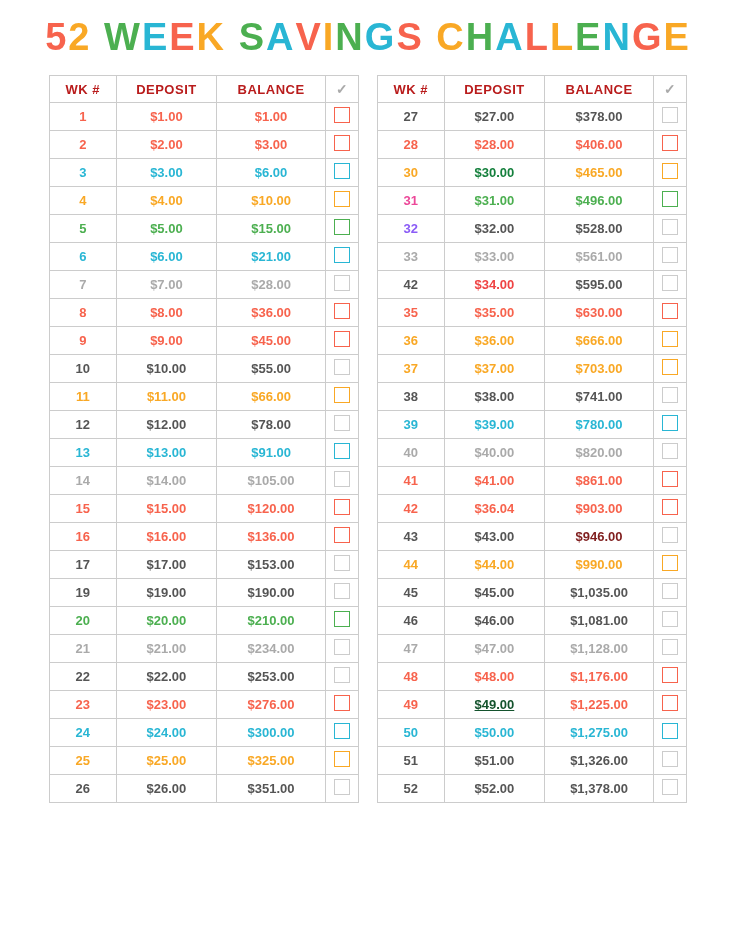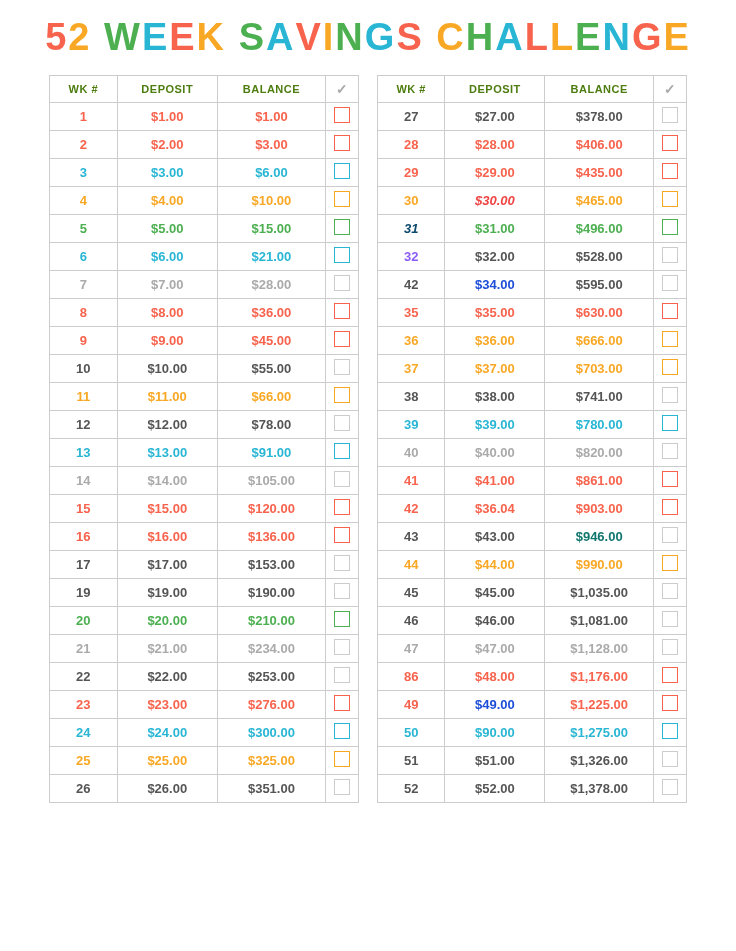--- a/index.html
+++ b/index.html
@@ -31,22 +31,22 @@
     table {
       border-collapse: collapse;
       font-size: 13px;
       min-width: 310px;
     }
     th {
       border: 1.5px solid #ccc;
       padding: 5px 8px;
       text-align: center;
       font-weight: 700;
-      font-size: 11px;
-      color: #4d7c0f;
+      font-size: 13px;
+      color: #b91c1c;
       background: #fff;
       letter-spacing: 0.5px;
     }
     td {
       border: 1.5px solid #ccc;
       padding: 4px 8px;
       text-align: center;
       font-weight: 700;
       font-size: 13px;
     }
@@ -250,46 +250,46 @@
           <td style="color: rgb(85, 85, 85);">$378.00</td>
           <td class="check-cell"><div class="checkbox" style="border-color: rgb(204, 204, 204);"></div></td>
         </tr>
         <tr>
           <td style="color: rgb(247, 99, 77);">28</td>
           <td style="color: rgb(247, 99, 77);">$28.00</td>
           <td style="color: rgb(247, 99, 77);">$406.00</td>
           <td class="check-cell"><div class="checkbox" style="border-color: rgb(247, 99, 77);"></div></td>
         </tr>
         <tr>
-          <td style="color: rgb(247, 99, 77);">29</td>
-          <td style="color: rgb(247, 99, 77);">$29.00</td>
-          <td style="color: rgb(247, 99, 77);">$435.00</td>
-          <td class="check-cell"><div class="checkbox" style="border-color: rgb(247, 99, 77);"></div></td>
-        </tr>
-        <tr>
           <td style="color: rgb(249, 168, 37);">30</td>
-          <td style="color: #ef4444; font-style: italic;">$30.00</td>
+          <td style="color: #15803d;">$30.00</td>
           <td style="color: rgb(249, 168, 37);">$465.00</td>
           <td class="check-cell"><div class="checkbox" style="border-color: rgb(249, 168, 37);"></div></td>
         </tr>
         <tr>
-          <td style="color: #0c4a6e; font-style: italic;">31</td>
+          <td style="color: #ec4899;">31</td>
           <td style="color: rgb(76, 175, 80);">$31.00</td>
           <td style="color: rgb(76, 175, 80);">$496.00</td>
           <td class="check-cell"><div class="checkbox" style="border-color: rgb(76, 175, 80);"></div></td>
         </tr>
         <tr>
           <td style="color: #8b5cf6;">32</td>
           <td style="color: rgb(85, 85, 85);">$32.00</td>
           <td style="color: rgb(85, 85, 85);">$528.00</td>
           <td class="check-cell"><div class="checkbox" style="border-color: rgb(204, 204, 204);"></div></td>
         </tr>
         <tr>
+          <td style="color: rgb(170, 170, 170);">33</td>
+          <td style="color: rgb(170, 170, 170);">$33.00</td>
+          <td style="color: rgb(170, 170, 170);">$561.00</td>
+          <td class="check-cell"><div class="checkbox" style="border-color: rgb(204, 204, 204);"></div></td>
+        </tr>
+        <tr>
           <td style="color: rgb(85, 85, 85);">42</td>
-          <td style="color: #1d4ed8;">$34.00</td>
+          <td style="color: #ef4444;">$34.00</td>
           <td style="color: rgb(85, 85, 85);">$595.00</td>
           <td class="check-cell"><div class="checkbox" style="border-color: rgb(204, 204, 204);"></div></td>
         </tr>
         <tr>
           <td style="color: rgb(247, 99, 77);">35</td>
           <td style="color: rgb(247, 99, 77);">$35.00</td>
           <td style="color: rgb(247, 99, 77);">$630.00</td>
           <td class="check-cell"><div class="checkbox" style="border-color: rgb(247, 99, 77);"></div></td>
         </tr>
         <tr>
@@ -330,21 +330,21 @@
         </tr>
         <tr>
           <td style="color: rgb(247, 99, 77);">42</td>
           <td style="color: rgb(247, 99, 77);">$36.04</td>
           <td style="color: rgb(247, 99, 77);">$903.00</td>
           <td class="check-cell"><div class="checkbox" style="border-color: rgb(247, 99, 77);"></div></td>
         </tr>
         <tr>
           <td style="color: rgb(85, 85, 85);">43</td>
           <td style="color: rgb(85, 85, 85);">$43.00</td>
-          <td style="color: #0f766e;">$946.00</td>
+          <td style="color: #7f1d1d;">$946.00</td>
           <td class="check-cell"><div class="checkbox" style="border-color: rgb(204, 204, 204);"></div></td>
         </tr>
         <tr>
           <td style="color: rgb(249, 168, 37);">44</td>
           <td style="color: rgb(249, 168, 37);">$44.00</td>
           <td style="color: rgb(249, 168, 37);">$990.00</td>
           <td class="check-cell"><div class="checkbox" style="border-color: rgb(249, 168, 37);"></div></td>
         </tr>
         <tr>
           <td style="color: rgb(85, 85, 85);">45</td>
@@ -358,34 +358,34 @@
           <td style="color: rgb(85, 85, 85);">$1,081.00</td>
           <td class="check-cell"><div class="checkbox" style="border-color: rgb(204, 204, 204);"></div></td>
         </tr>
         <tr>
           <td style="color: rgb(170, 170, 170);">47</td>
           <td style="color: rgb(170, 170, 170);">$47.00</td>
           <td style="color: rgb(170, 170, 170);">$1,128.00</td>
           <td class="check-cell"><div class="checkbox" style="border-color: rgb(204, 204, 204);"></div></td>
         </tr>
         <tr>
-          <td style="color: rgb(247, 99, 77);">86</td>
+          <td style="color: rgb(247, 99, 77);">48</td>
           <td style="color: rgb(247, 99, 77);">$48.00</td>
           <td style="color: rgb(247, 99, 77);">$1,176.00</td>
           <td class="check-cell"><div class="checkbox" style="border-color: rgb(247, 99, 77);"></div></td>
         </tr>
         <tr>
           <td style="color: rgb(247, 99, 77);">49</td>
-          <td style="color: #1d4ed8;">$49.00</td>
+          <td style="color: #14532d; text-decoration: underline;">$49.00</td>
           <td style="color: rgb(247, 99, 77);">$1,225.00</td>
           <td class="check-cell"><div class="checkbox" style="border-color: rgb(247, 99, 77);"></div></td>
         </tr>
         <tr>
           <td style="color: rgb(41, 182, 212);">50</td>
-          <td style="color: rgb(41, 182, 212);">$90.00</td>
+          <td style="color: rgb(41, 182, 212);">$50.00</td>
           <td style="color: rgb(41, 182, 212);">$1,275.00</td>
           <td class="check-cell"><div class="checkbox" style="border-color: rgb(41, 182, 212);"></div></td>
         </tr>
         <tr>
           <td style="color: rgb(85, 85, 85);">51</td>
           <td style="color: rgb(85, 85, 85);">$51.00</td>
           <td style="color: rgb(85, 85, 85);">$1,326.00</td>
           <td class="check-cell"><div class="checkbox" style="border-color: rgb(204, 204, 204);"></div></td>
         </tr>
         <tr>

